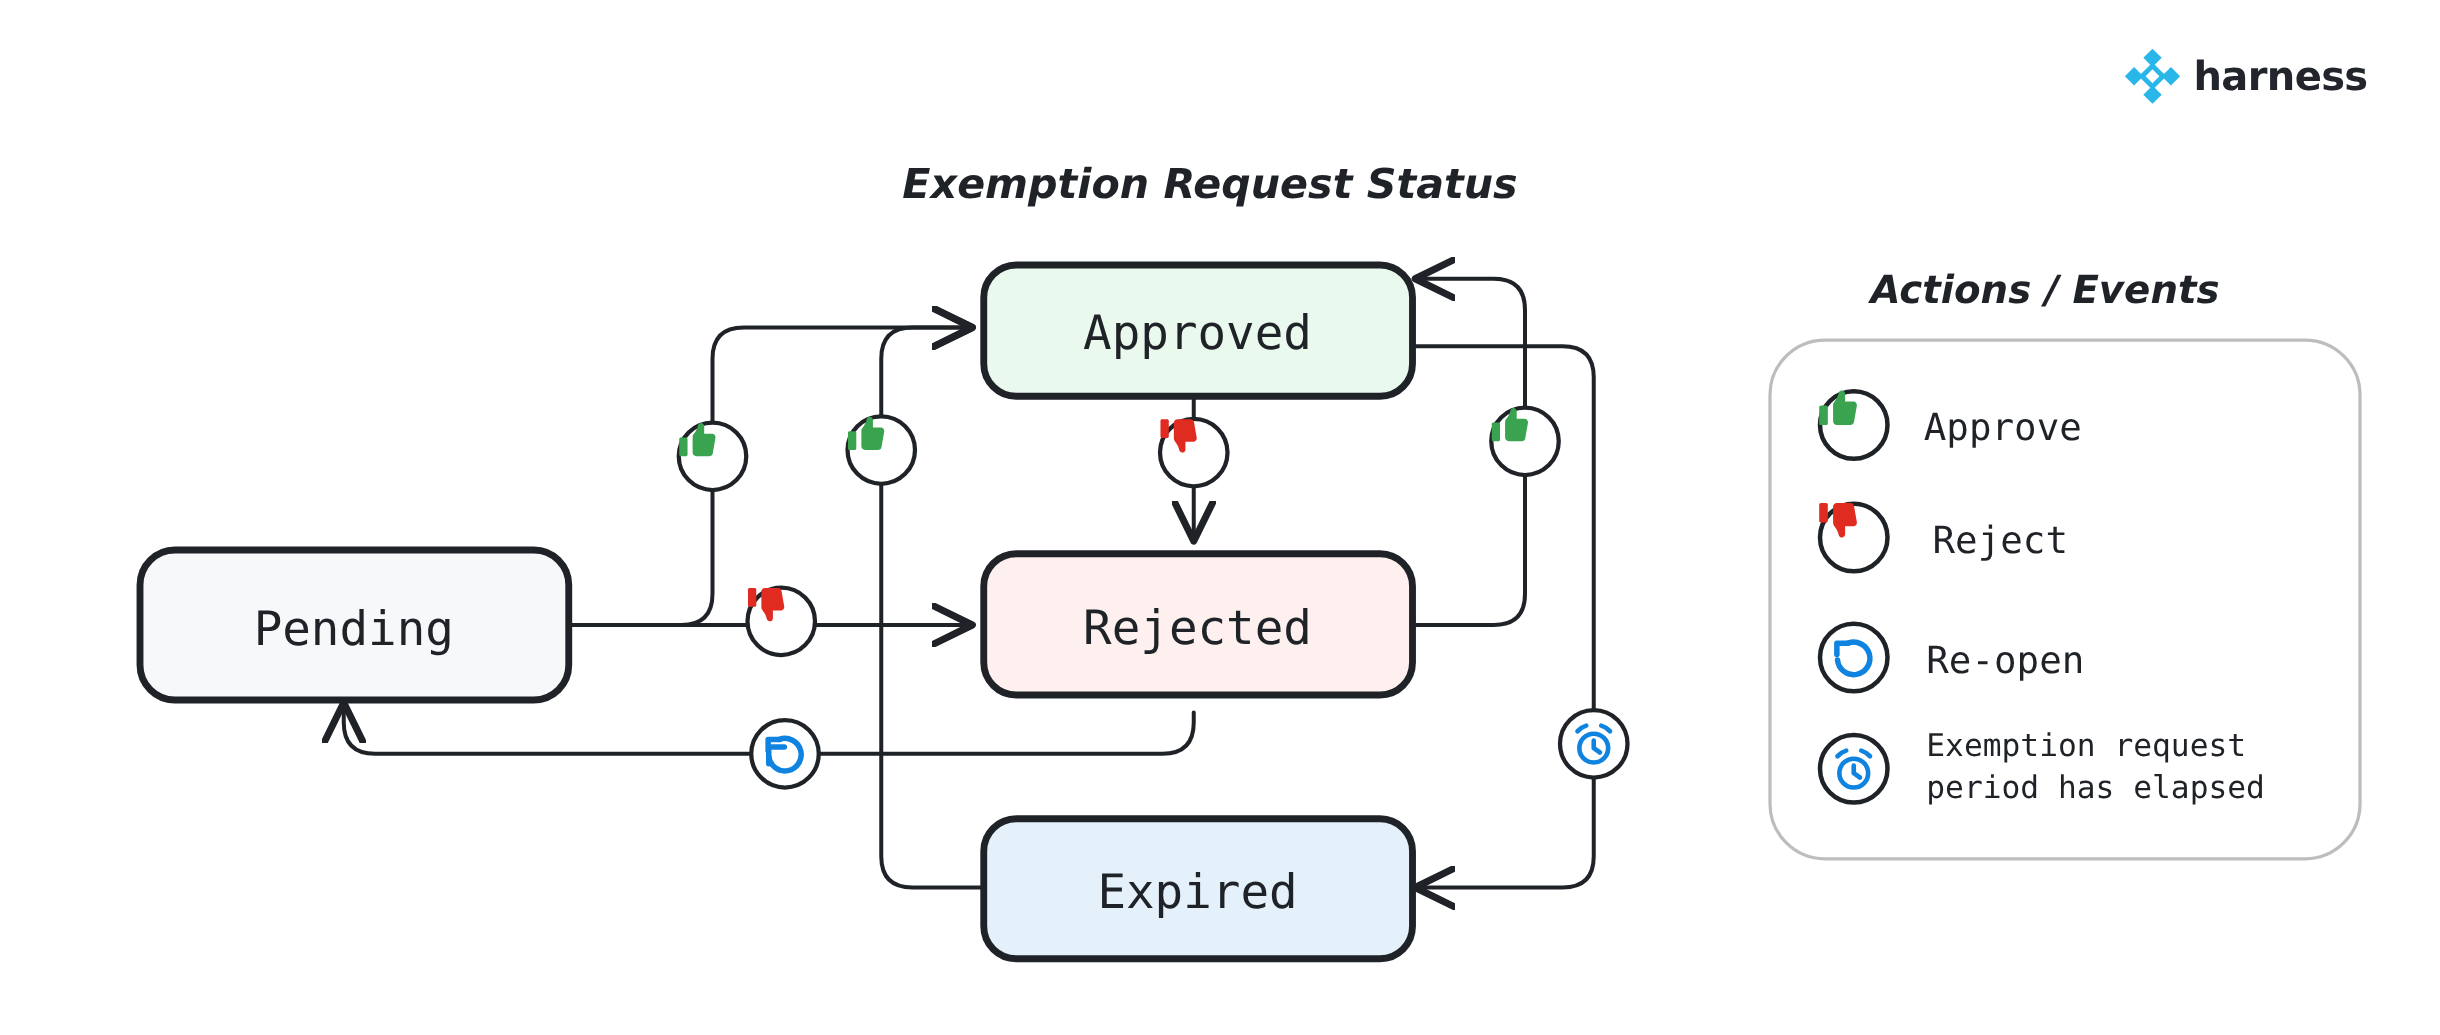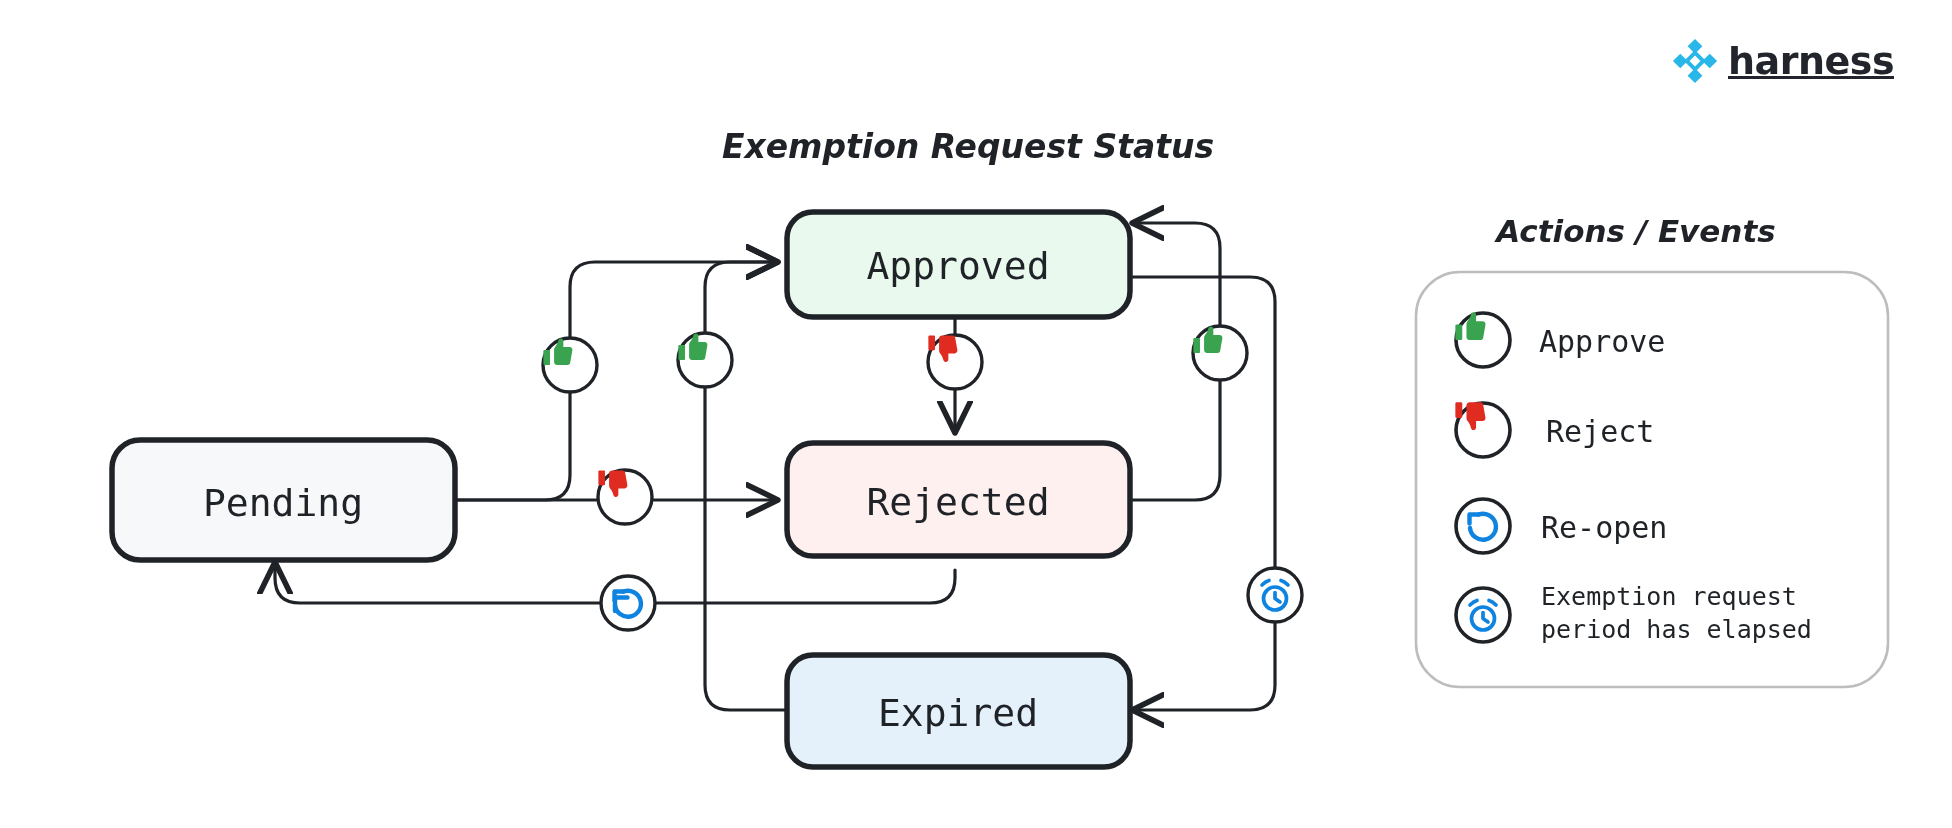--- a/index.html
+++ b/index.html
@@ -30,26 +30,25 @@
   .brand {
     position: absolute;
     right: 58px;
     top: 38px;
     display: flex;
     align-items: center;
     gap: 10px;
   }
   .brand-word {
     font-family: "DejaVu Sans", sans-serif;
-    font-size: 38px;
+    font-size: 32px;
     font-weight: 700;
     letter-spacing: -0.5px;
     color: #22262c;
     line-height: 1;
-    text-decoration: underline;
   }
   .hand {
     font-family: "DejaVu Sans", sans-serif;
     font-style: italic;
     font-weight: 600;
   }
 </style>
 </head>
 <body>
 

